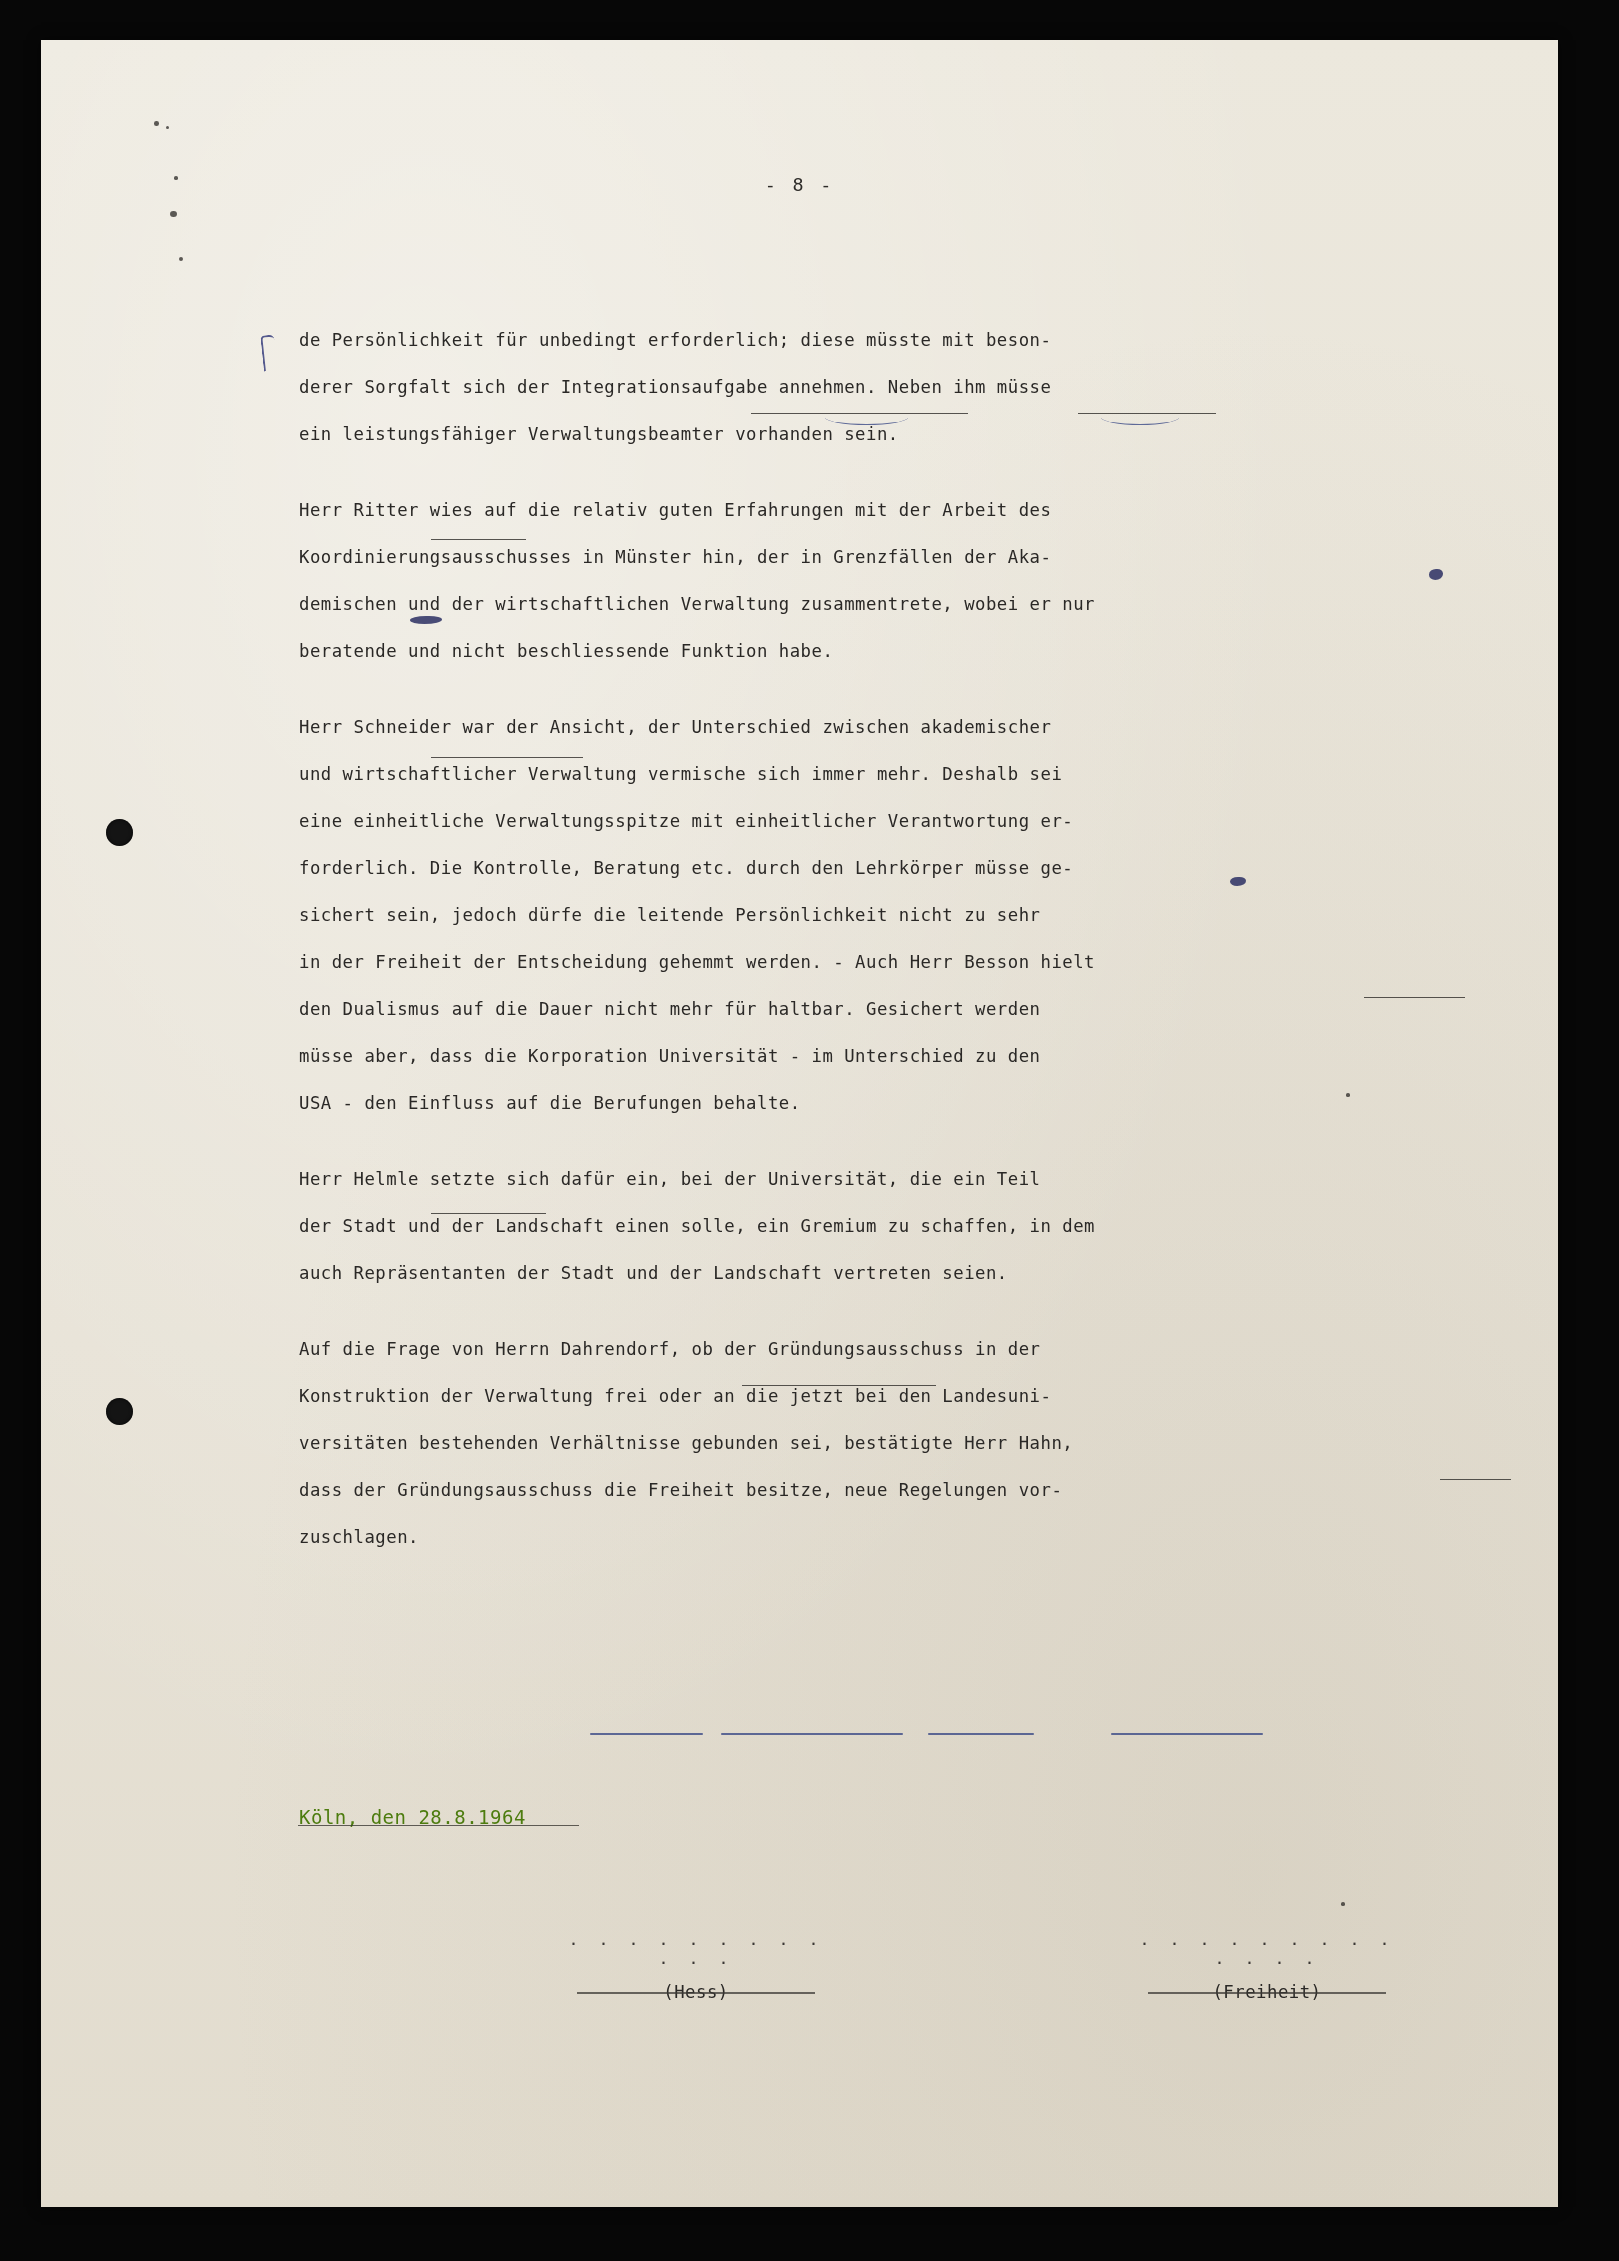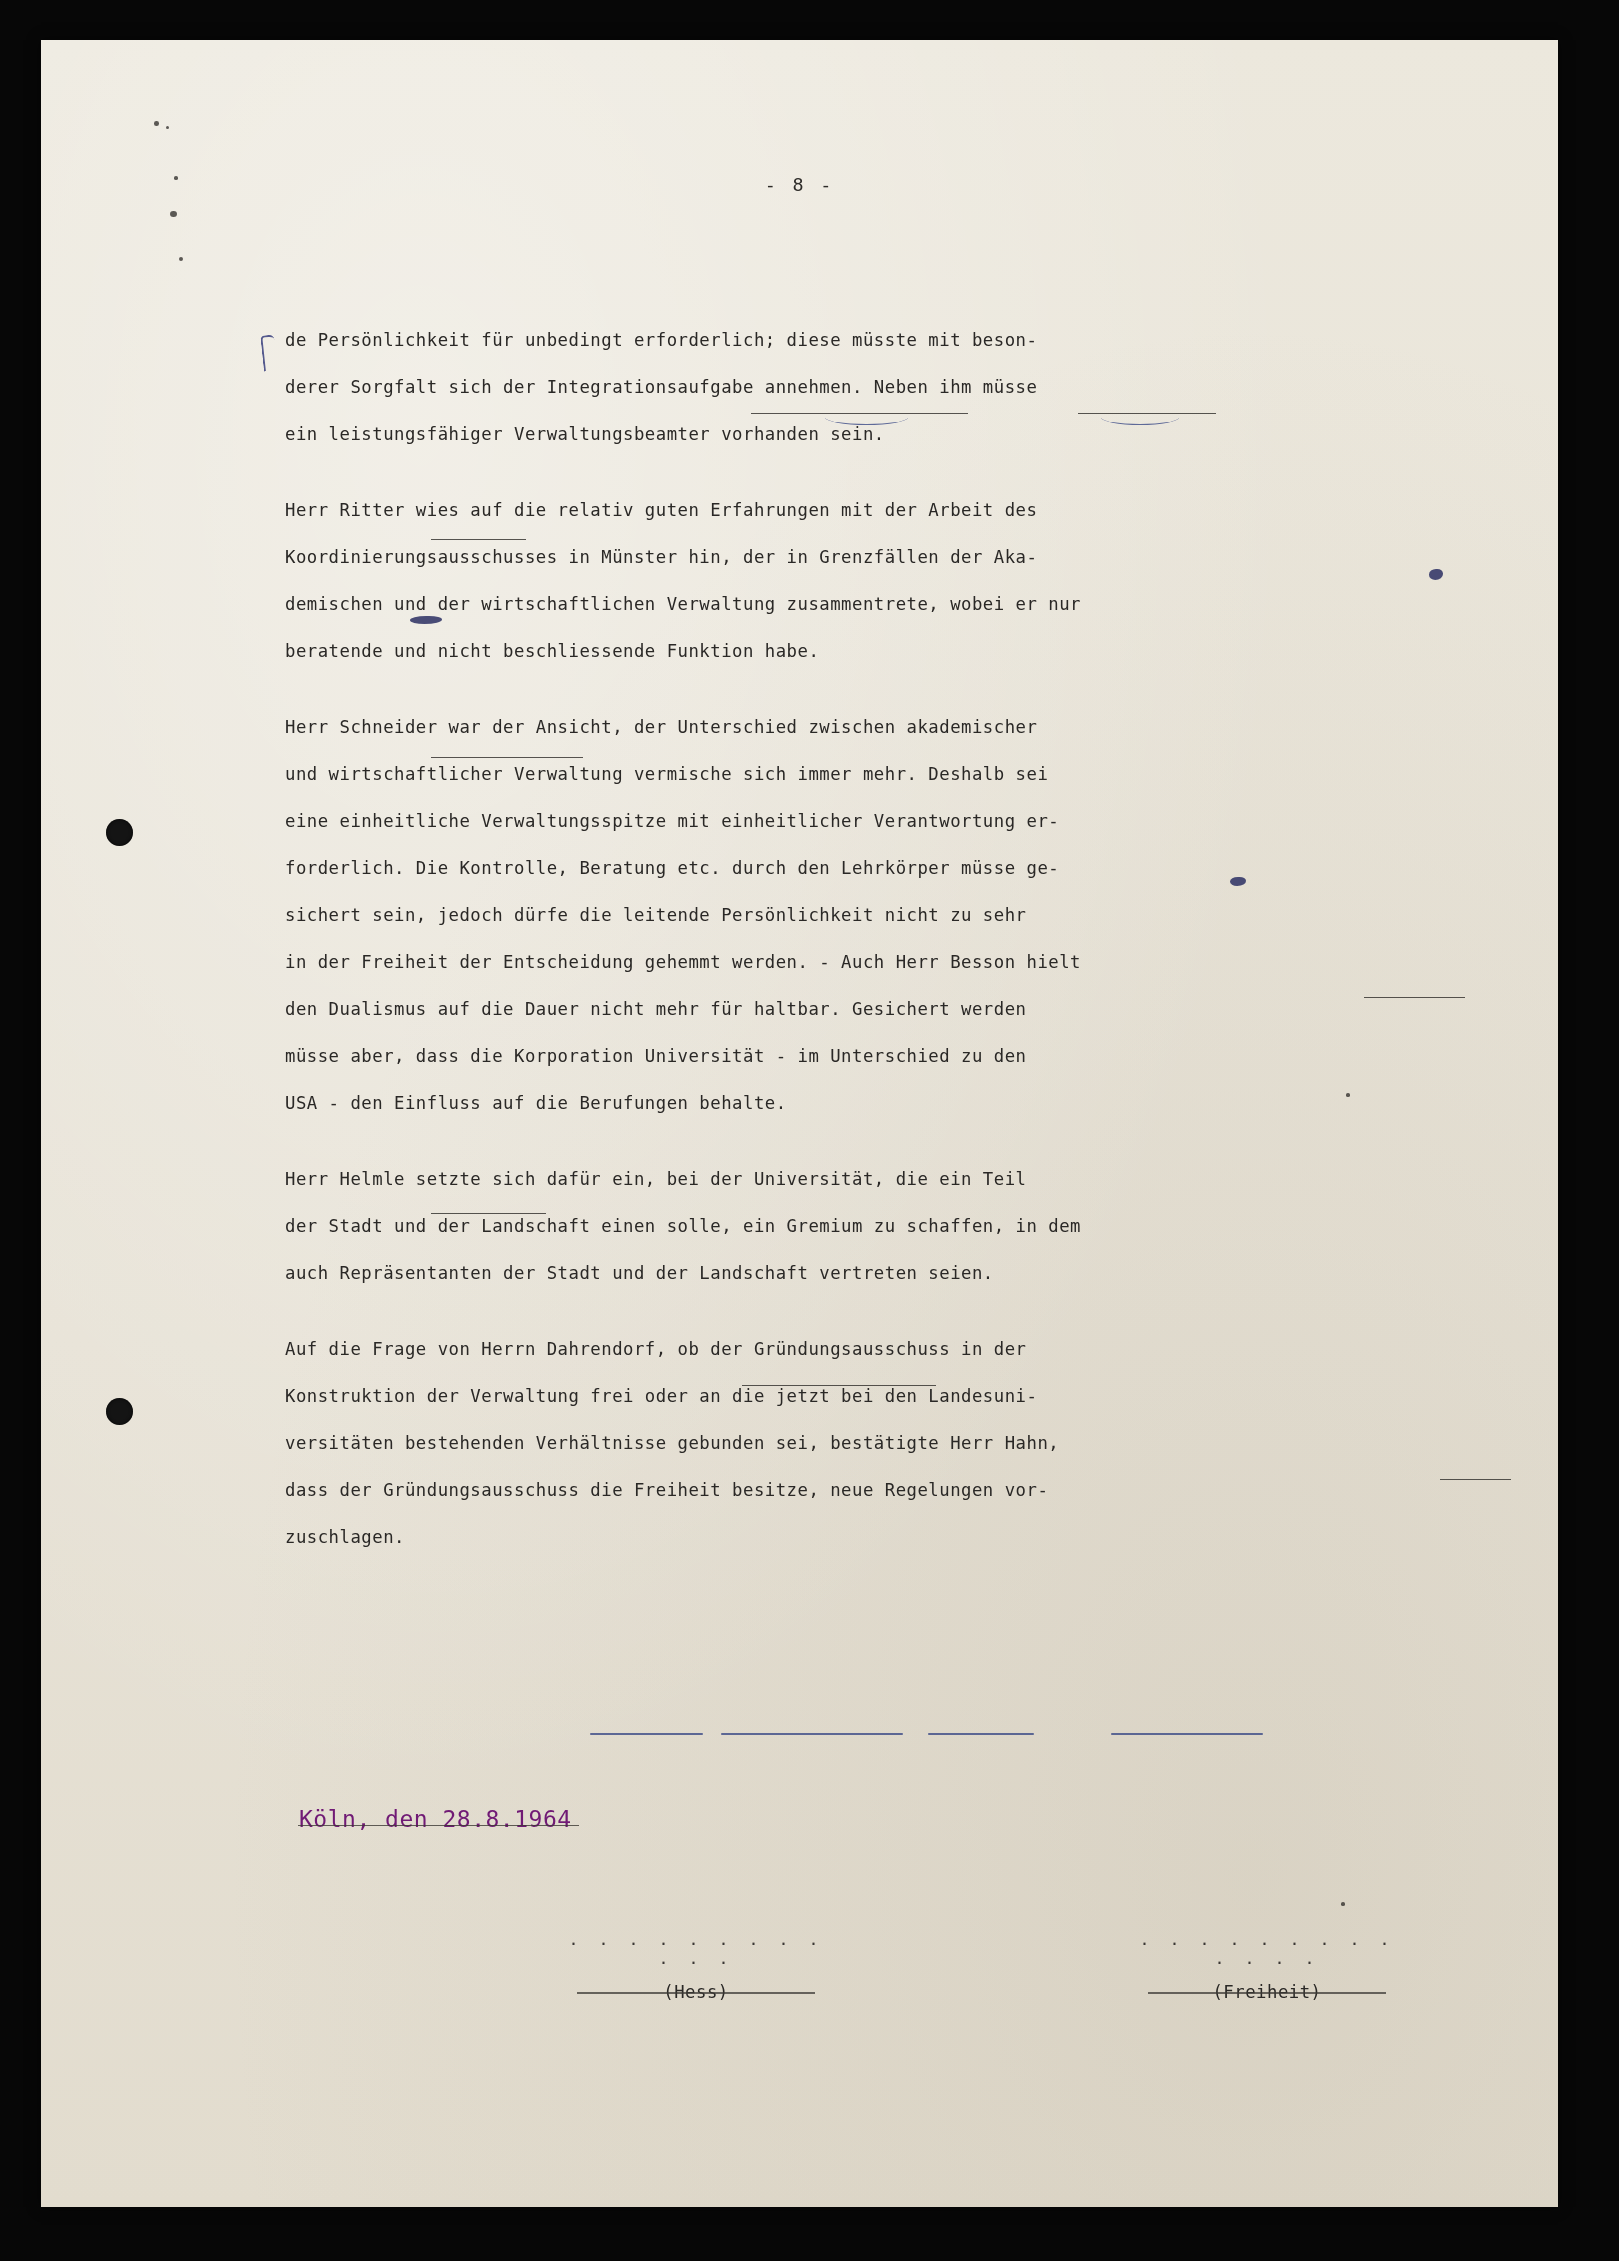--- a/index.html
+++ b/index.html
@@ -73,21 +73,21 @@
     left: 0;
     width: 1517px;
     text-align: center;
     font-size: 18.4px;
     letter-spacing: 2.8px;
     color: #2d2b28;
   }
 
   .body-text {
     position: absolute;
-    left: 244px;
+    left: 258px;
     top: 277px;
     width: 1153px;
     color: #2a2826;
     font-size: 17.3px;
     line-height: 47px;
     letter-spacing: 0.5px;
   }
   .para {
     margin: 0 0 29px 0;
     white-space: pre-wrap;
@@ -130,23 +130,23 @@
     height: 11px;
     background: #2b2f63;
     border-radius: 50% 40% 55% 45%;
     opacity: 0.85;
   }
 
   .date-line {
     position: absolute;
     left: 258px;
     top: 1766px;
-    font-size: 23px;
+    font-size: 19px;
     letter-spacing: 0.5px;
-    color: #701a75;
+    color: #4d7c0f;
   }
   .date-strike {
     position: absolute;
     left: 257px;
     top: 1785px;
     width: 281px;
     height: 1.4px;
     background: #3c3935;
     opacity: 0.8;
   }

